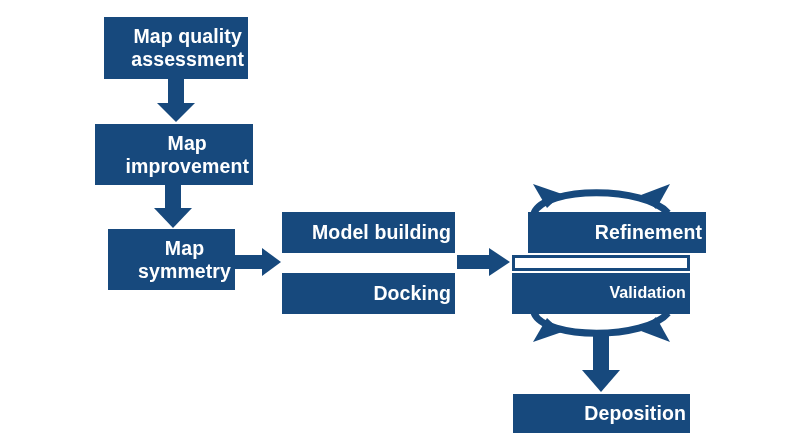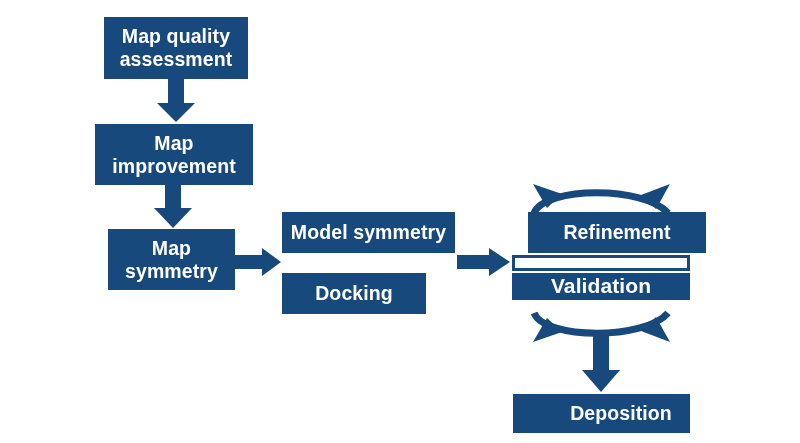--- a/index.html
+++ b/index.html
@@ -25,21 +25,21 @@
     width: 800px;
     height: 443px;
   }
   .node-box {
     position: absolute;
     box-sizing: border-box;
     background: #17497D;
     color: #ffffff;
     display: flex;
     align-items: center;
-    justify-content: center;
+    justify-content: flex-end;
     text-align: center;
     line-height: 1.16;
     font-weight: bold;
     letter-spacing: 0.1px;
     z-index: 3;
   }
   .node-label {
     display: block;
     white-space: pre-line;
     padding: 0 4px;
@@ -55,31 +55,31 @@
   }
   #node-map-symmetry {
     left: 108px; top: 229px; width: 127px; height: 61px;
     font-size: 19.5px;
   }
   #node-model-building {
     left: 282px; top: 212px; width: 173px; height: 41px;
     font-size: 19.5px;
   }
   #node-docking {
-    left: 282px; top: 273px; width: 144px; height: 41px;
+    left: 282px; top: 273px; width: 173px; height: 41px;
     font-size: 19.5px;
   }
   #node-refinement {
     left: 512px; top: 212px; width: 178px; height: 41px;
     font-size: 19.5px;
     margin-left: 16px;
   }
   #node-validation {
-    left: 512px; top: 273px; width: 178px; height: 27px;
-    font-size: 21px;
+    left: 512px; top: 273px; width: 178px; height: 41px;
+    font-size: 16px;
   }
   #node-deposition {
     left: 513px; top: 394px; width: 177px; height: 39px;
     font-size: 19.5px;
     padding-left: 39px;
   }
   
   #cycle-spacer-bar {
     position: absolute;
     left: 512px; top: 255px; width: 178px; height: 16px;
@@ -144,21 +144,21 @@
     <span class="node-label">Map
 improvement</span>
   </div>
 
   <div class="node-box" id="node-map-symmetry">
     <span class="node-label">Map
 symmetry</span>
   </div>
 
   <div class="node-box" id="node-model-building">
-    <span class="node-label">Model symmetry</span>
+    <span class="node-label">Model building</span>
   </div>
 
   <div class="node-box" id="node-docking">
     <span class="node-label">Docking</span>
   </div>
 
   <div class="node-box" id="node-refinement">
     <span class="node-label">Refinement</span>
   </div>
 

